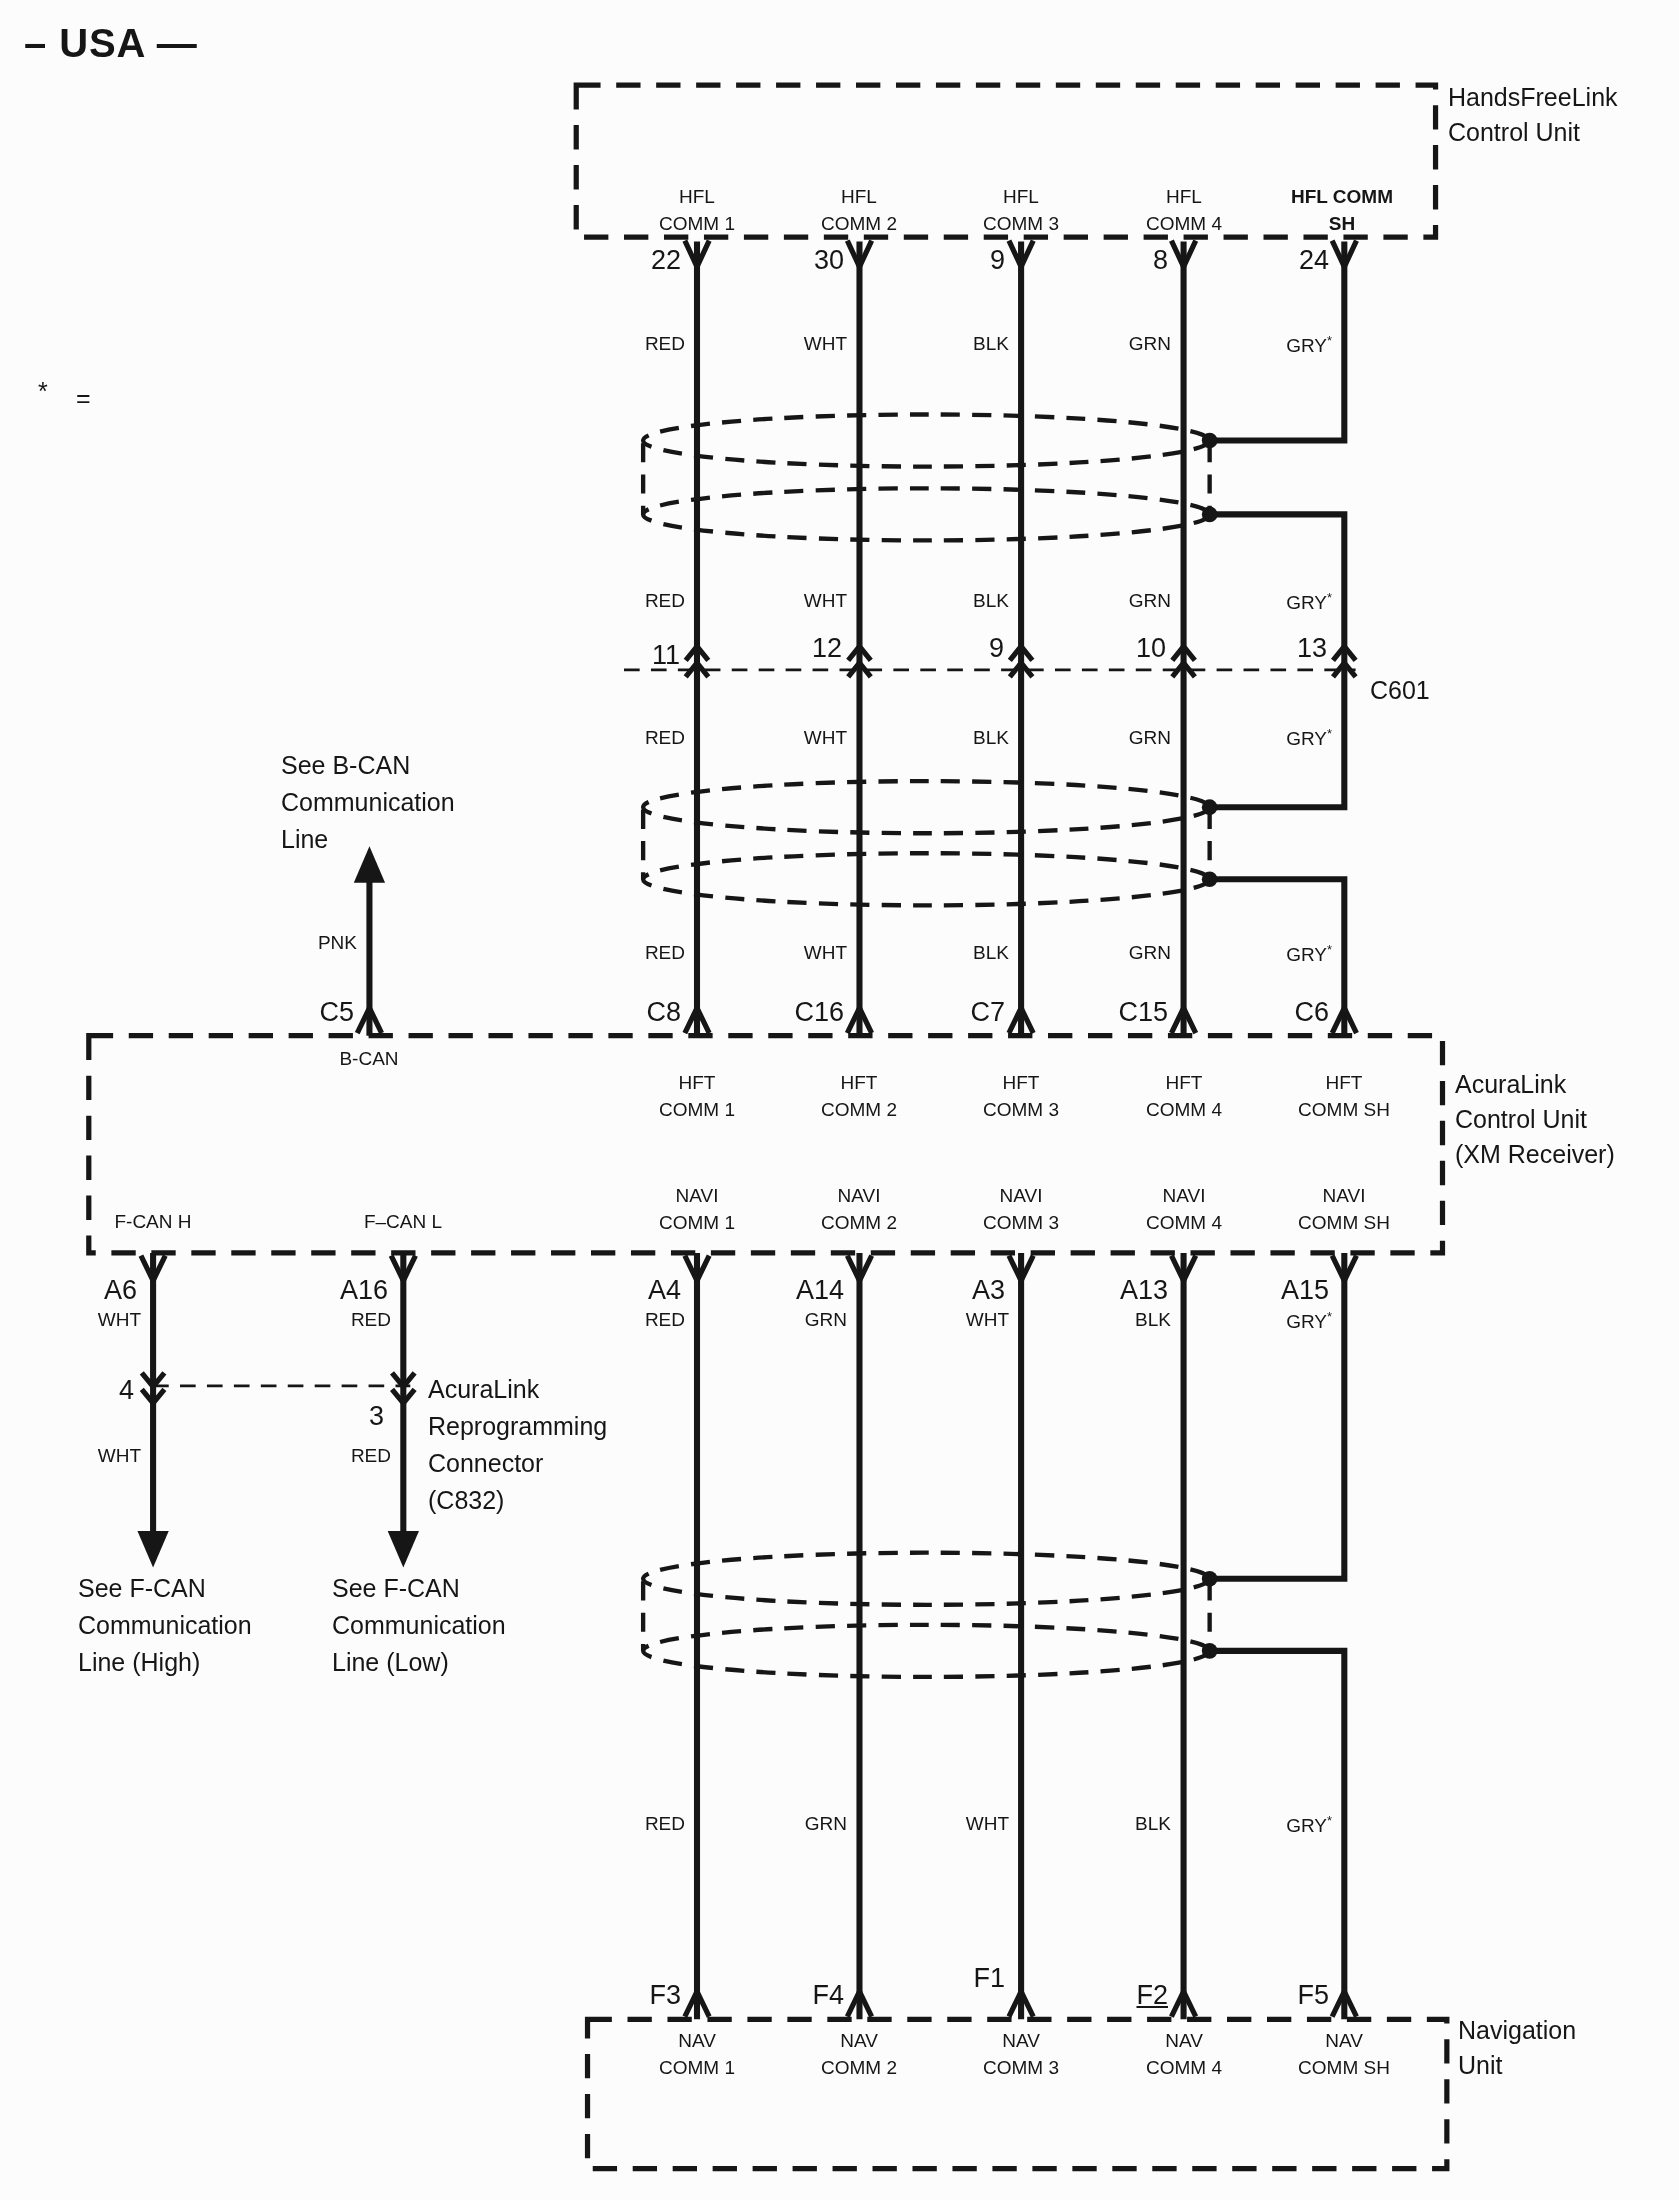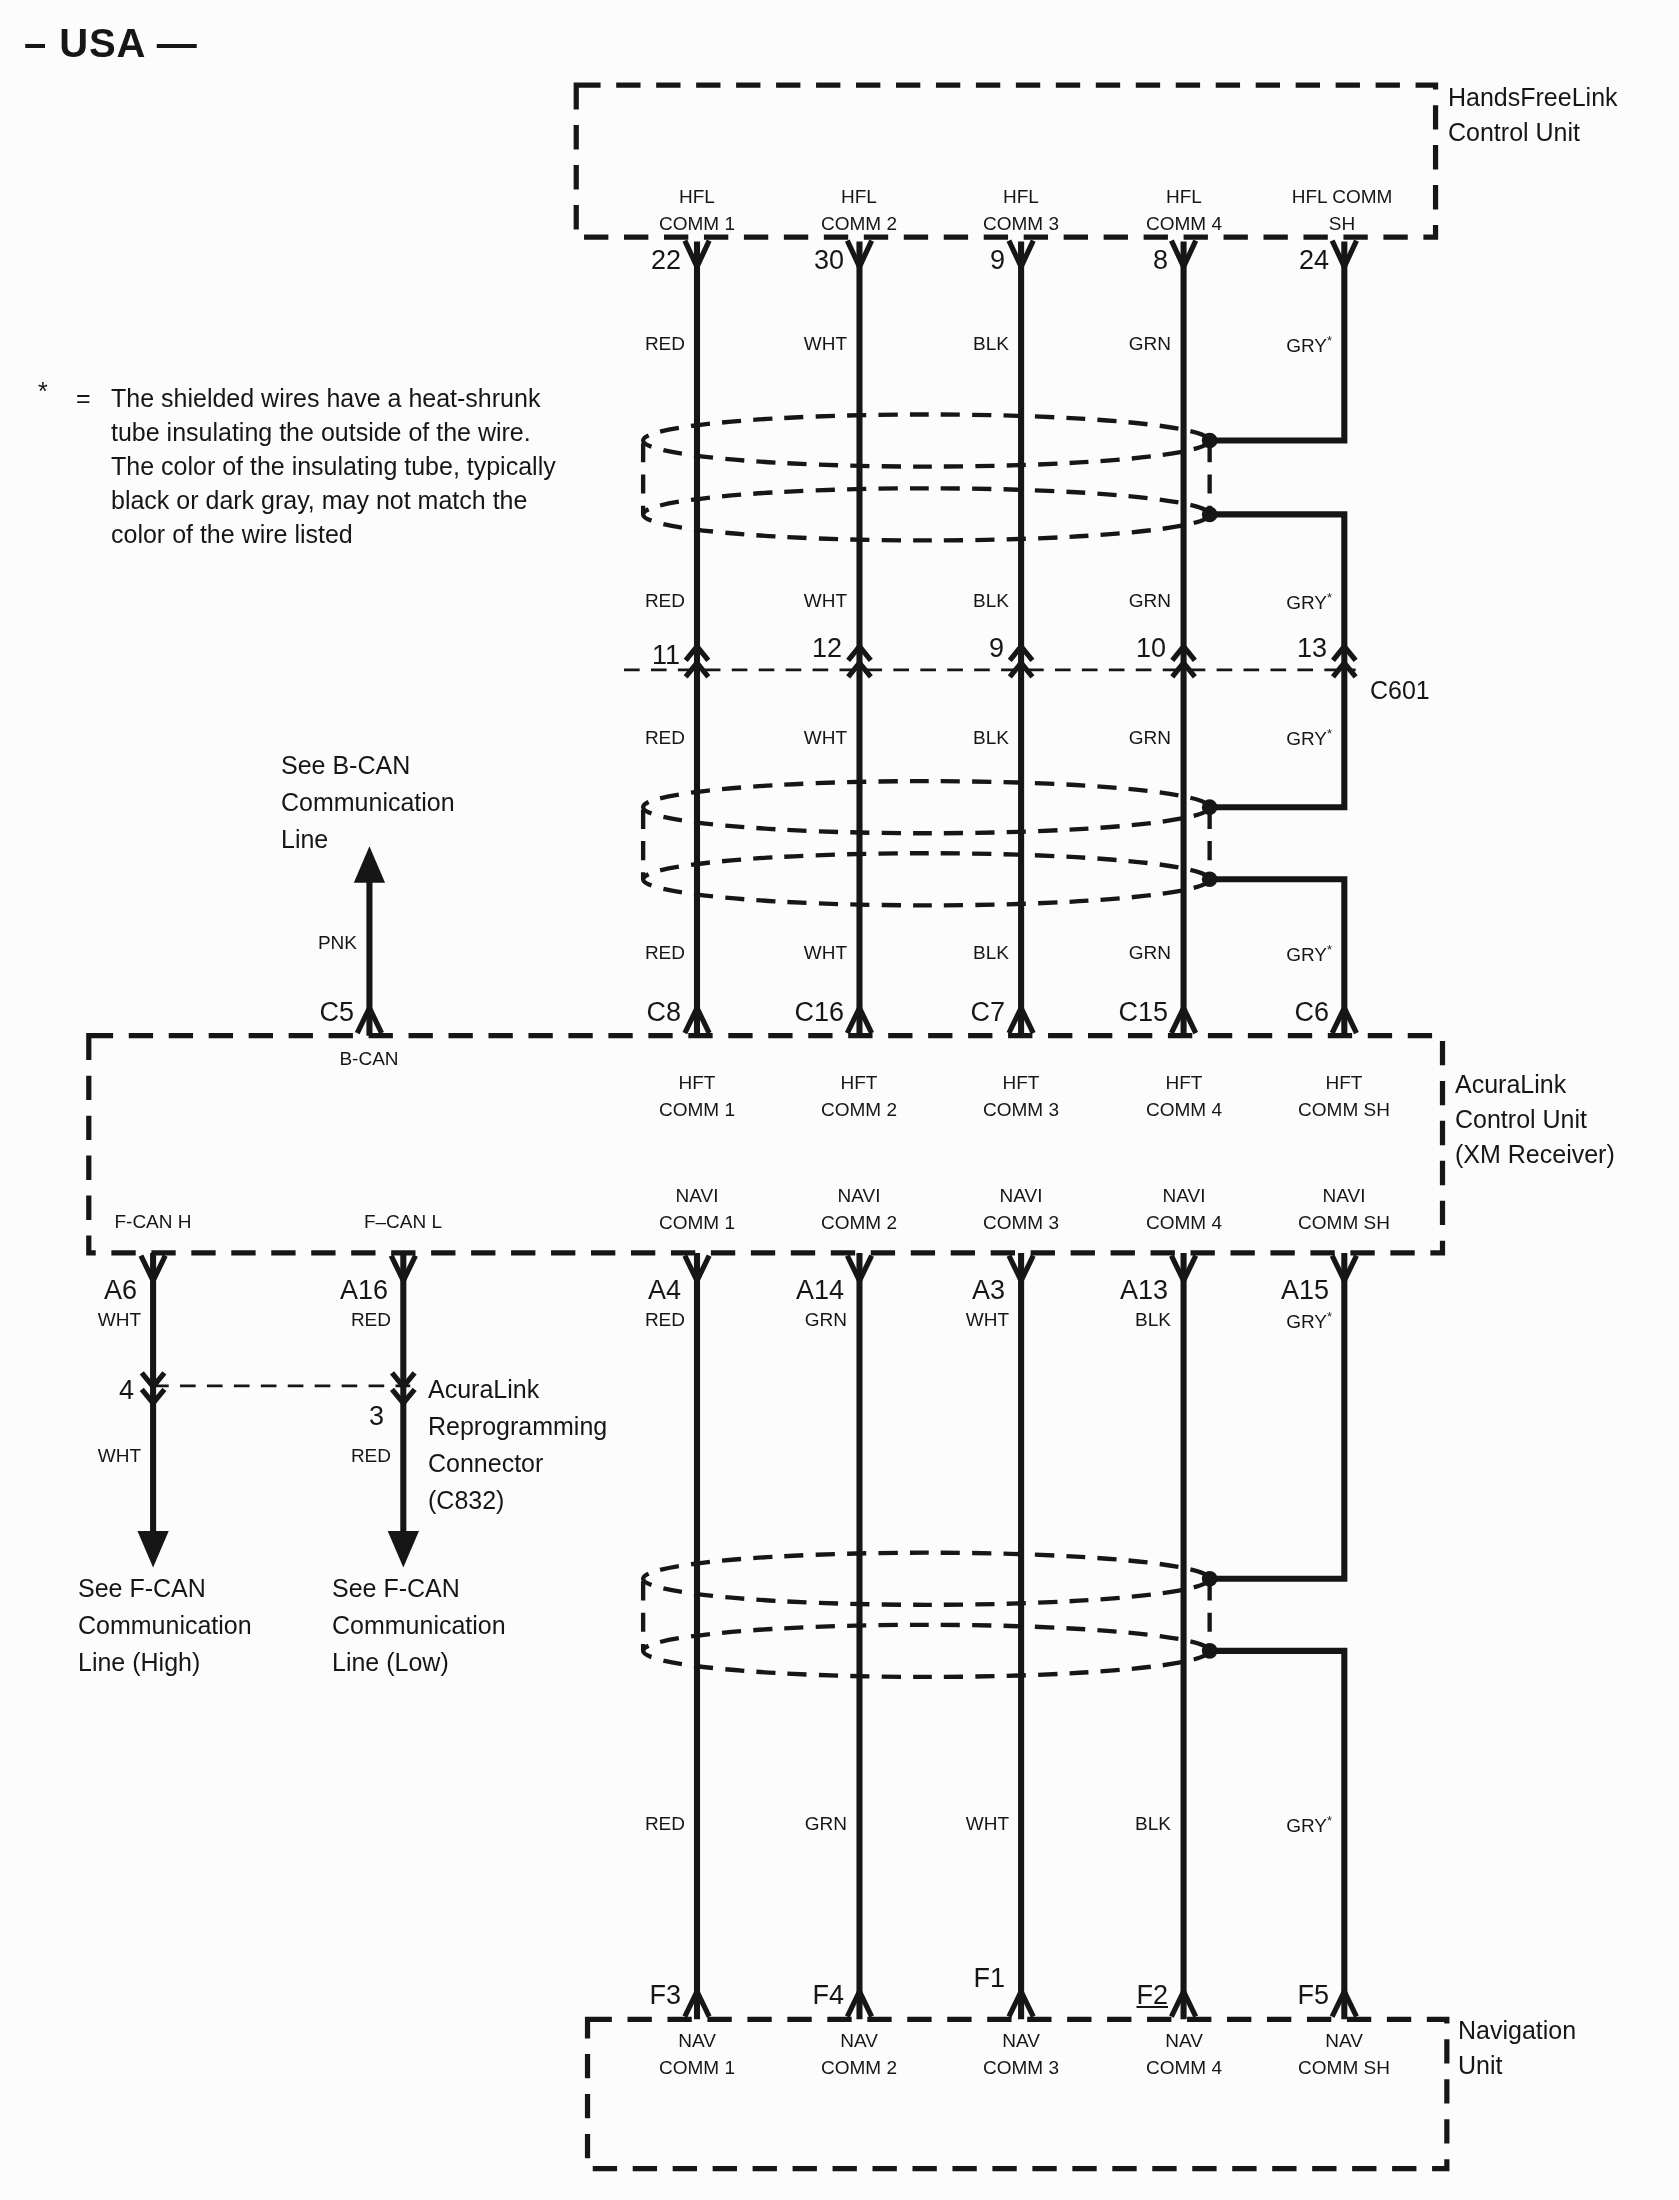--- a/index.html
+++ b/index.html
@@ -157,43 +157,38 @@
         <path d="M1348 2321 L1362 2292 L1376 2321"></path>
         <path d="M1533 2321 L1547 2292 L1561 2321"></path>
       </g>
     </g>
   </svg>
 
   <div class="lbl title" style="left:24px;top:21px;">– USA —</div>
 
   <div class="lbl note-text" style="left:38px;top:374px;">*</div>
   <div class="lbl note-text" style="left:76px;top:381px;">=</div>
-  <div class="lbl note-text" style="left:111px;top:381px;width:504px;">The shielded wires have a heat-shrunk
-tube insulating the outside of the wire.
-The color of the insulating tube, typically
-black or dark gray, may not match the
-color of the wire listed</div>
 
   <div class="lbl f29t" style="left:1448px;top:80px;">HandsFreeLink
 Control Unit</div>
   <div class="lbl f29t" style="left:1455px;top:1067px;">AcuraLink
 Control Unit
 (XM Receiver)</div>
   <div class="lbl f29t" style="left:1458px;top:2013px;">Navigation
 Unit</div>
 
   <div class="lbl f24 cx" style="left:697px;top:183px;">HFL
 COMM 1</div>
   <div class="lbl f24 cx" style="left:859px;top:183px;">HFL
 COMM 2</div>
   <div class="lbl f24 cx" style="left:1021px;top:183px;">HFL
 COMM 3</div>
   <div class="lbl f24 cx" style="left:1184px;top:183px;">HFL
 COMM 4</div>
-  <div class="lbl f24 cx" style="left:1342px;top:183px;">HFL COMM
+  <div class="lbl f24 cx" style="left:1342px;top:183px;font-weight:bold;">HFL COMM
 SH</div>
 
   <div class="lbl f31 rx" style="left:681px;top:246px;">22</div>
   <div class="lbl f31 rx" style="left:844px;top:246px;">30</div>
   <div class="lbl f31 rx" style="left:1005px;top:246px;">9</div>
   <div class="lbl f31 rx" style="left:1168px;top:246px;">8</div>
   <div class="lbl f31 rx" style="left:1329px;top:246px;">24</div>
 
   <div class="lbl f24 rx" style="left:685px;top:330px;">RED</div>
   <div class="lbl f24 rx" style="left:847px;top:330px;">WHT</div>

